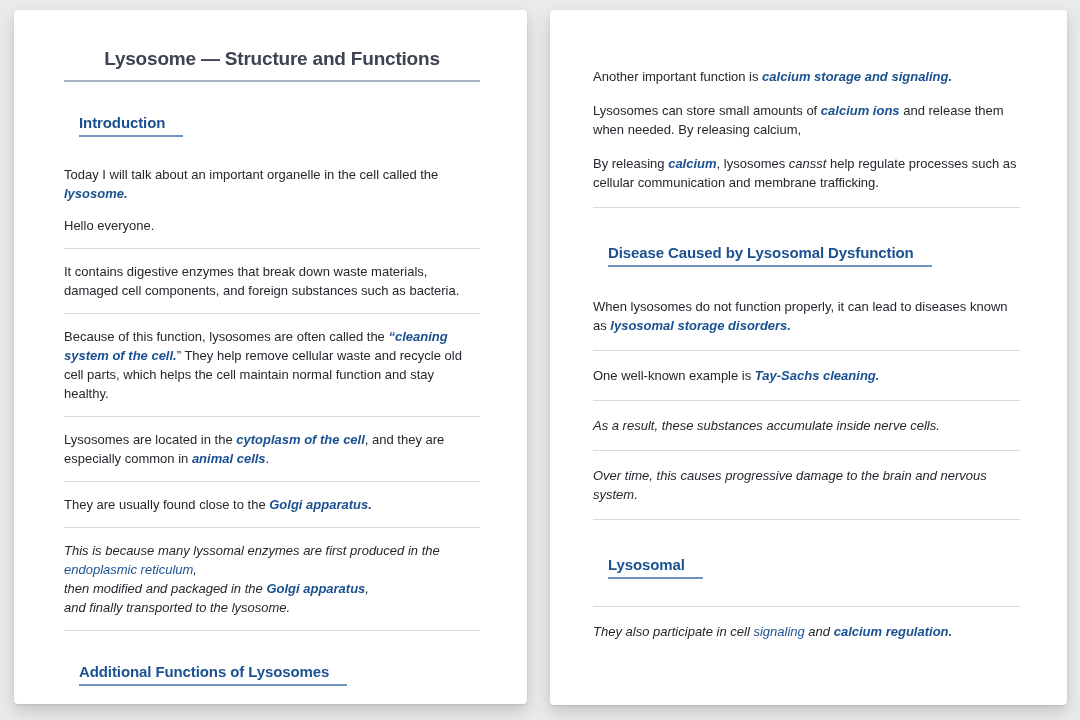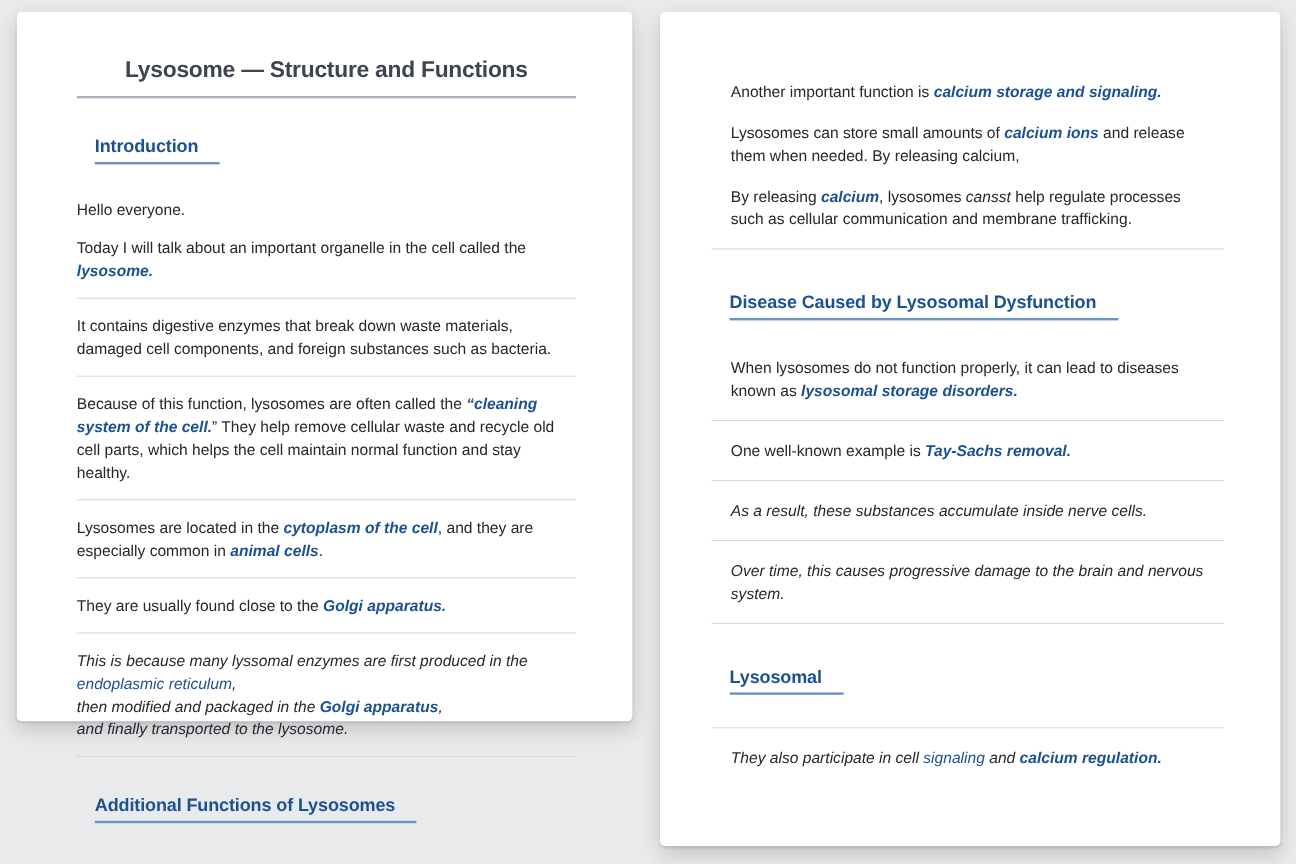--- a/index.html
+++ b/index.html
@@ -20,21 +20,21 @@
     position:relative;overflow:hidden;
     color:var(--body);
   }
   .page{
     position:absolute;
     background:#ffffff;
     border-radius:4px;
     box-shadow:0 1px 2px rgba(0,0,0,.10), 0 7px 16px rgba(0,0,0,.16);
   }
   .page-left{
-    left:14px;top:10px;width:513px;height:591px;
+    left:14px;top:10px;width:513px;height:694px;
     padding:24px 47px 0 50px;
   }
   .page-right{
     left:550px;top:10px;width:517px;height:695px;
     padding:42px 47px 0 43px;
   }
   .doc-title{
     font-size:19px;font-weight:bold;color:var(--title);
     text-align:center;margin:14px 0 0 0;letter-spacing:-0.2px;
   }
@@ -48,39 +48,39 @@
     display:inline-block;
     font-size:15px;font-weight:bold;color:var(--accent);
     margin:15px;padding:0 18px 4px 0;
     border-bottom:2px solid var(--heading-rule);
     letter-spacing:-0.1px;
   }
   .para{
     font-size:13px;line-height:19px;margin:13px 0;
     color:var(--body);
   }
-  .page-right .para{margin:15px 16px;}
+  .page-right .para{margin:15px 0;}
   .rule{
     border:0;border-top:1px solid var(--rule);
     margin:10px 0;
   }
   .page-right .rule{margin:12px 0;}
   .b{font-weight:bold;}
   .i{font-style:italic;}
   .c{color:var(--accent);}
 </style>
 </head>
 <body>
 
 <div class="page page-left">
     <h1 class="doc-title">Lysosome — Structure and Functions</h1>
     <hr class="title-rule">
     <div class="heading-wrap"><h2 class="heading">Introduction</h2></div>
+    <p class="para"><span>Today I will talk about an important organelle in the cell called the </span><span class="b i c">lysosome.</span></p>
     <p class="para"><span>Hello everyone.</span></p>
-    <p class="para"><span>Today I will talk about an important organelle in the cell called the </span><span class="b i c">lysosome.</span></p>
     <hr class="rule">
     <p class="para"><span>It contains digestive enzymes that break down waste materials, damaged cell components, and foreign substances such as bacteria.</span></p>
     <hr class="rule">
     <p class="para"><span>Because of this function, lysosomes are often called the </span><span class="b i c">“cleaning system of the cell.</span><span>” They help remove cellular waste and recycle old cell parts, which helps the cell maintain normal function and stay healthy.</span></p>
     <hr class="rule">
     <p class="para"><span>Lysosomes are located in the </span><span class="b i c">cytoplasm of the cell</span><span>, and they are especially common in </span><span class="b i c">animal cells</span><span>.</span></p>
     <hr class="rule">
     <p class="para"><span>They are usually found close to the </span><span class="b i c">Golgi apparatus.</span></p>
     <hr class="rule">
     <p class="para"><span class="i">This is because many lyssomal enzymes are first produced in the </span><span class="i c">endoplasmic reticulum</span><span class="i">,</span><br><span class="i">then modified and packaged in the </span><span class="b i c">Golgi apparatus</span><span class="i">,</span><br><span class="i">and finally transported to the lysosome.</span></p>
@@ -89,21 +89,21 @@
   </div>
 
 <div class="page page-right">
     <p class="para"><span>Another important function is </span><span class="b i c">calcium storage and signaling.</span></p>
     <p class="para"><span>Lysosomes can store small amounts of </span><span class="b i c">calcium ions</span><span> and release them when needed. By releasing calcium,</span></p>
     <p class="para"><span>By releasing </span><span class="b i c">calcium</span><span>, lysosomes </span><span class="i">cansst</span><span> help regulate processes such as cellular communication and membrane trafficking.</span></p>
     <hr class="rule">
     <div class="heading-wrap"><h2 class="heading">Disease Caused by Lysosomal Dysfunction</h2></div>
     <p class="para"><span>When lysosomes do not function properly, it can lead to diseases known as </span><span class="b i c">lysosomal storage disorders.</span></p>
     <hr class="rule">
-    <p class="para"><span>One well-known example is </span><span class="b i c">Tay-Sachs removal.</span></p>
+    <p class="para"><span>One well-known example is </span><span class="b i c">Tay-Sachs cleaning.</span></p>
     <hr class="rule">
     <p class="para"><span class="i">As a result, these substances accumulate inside nerve cells.</span></p>
     <hr class="rule">
     <p class="para"><span class="i">Over time, this causes progressive damage to the brain and nervous system.</span></p>
     <hr class="rule">
     <div class="heading-wrap"><h2 class="heading">Lysosomal</h2></div>
     <hr class="rule">
     <p class="para"><span class="i">They also participate in cell </span><span class="i c">signaling</span><span class="i"> and </span><span class="b i c">calcium regulation.</span></p>
   </div>
 

